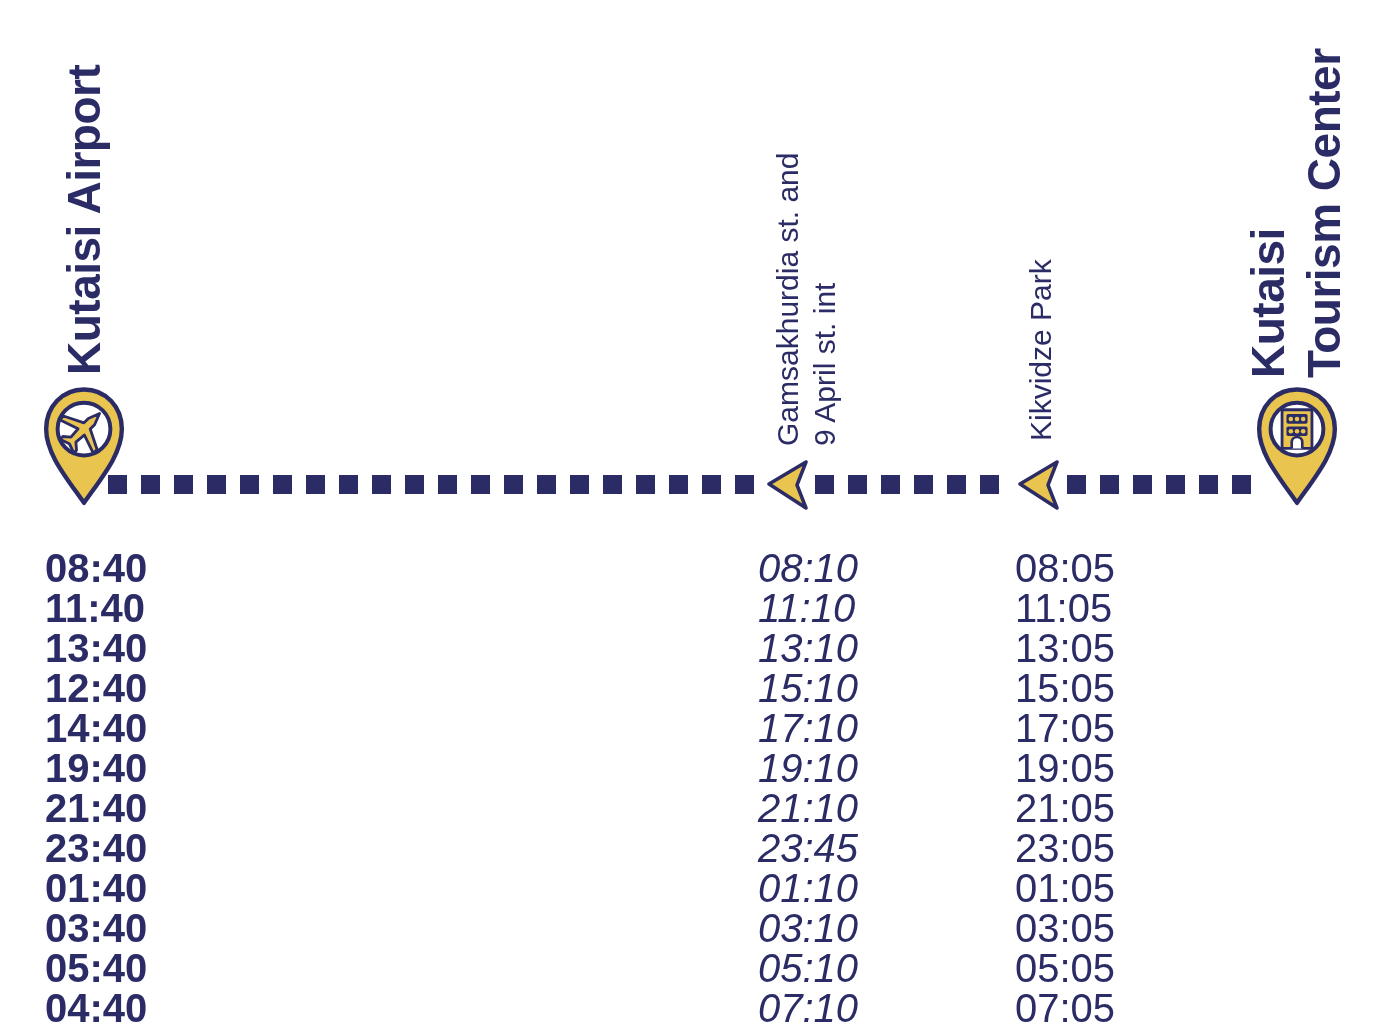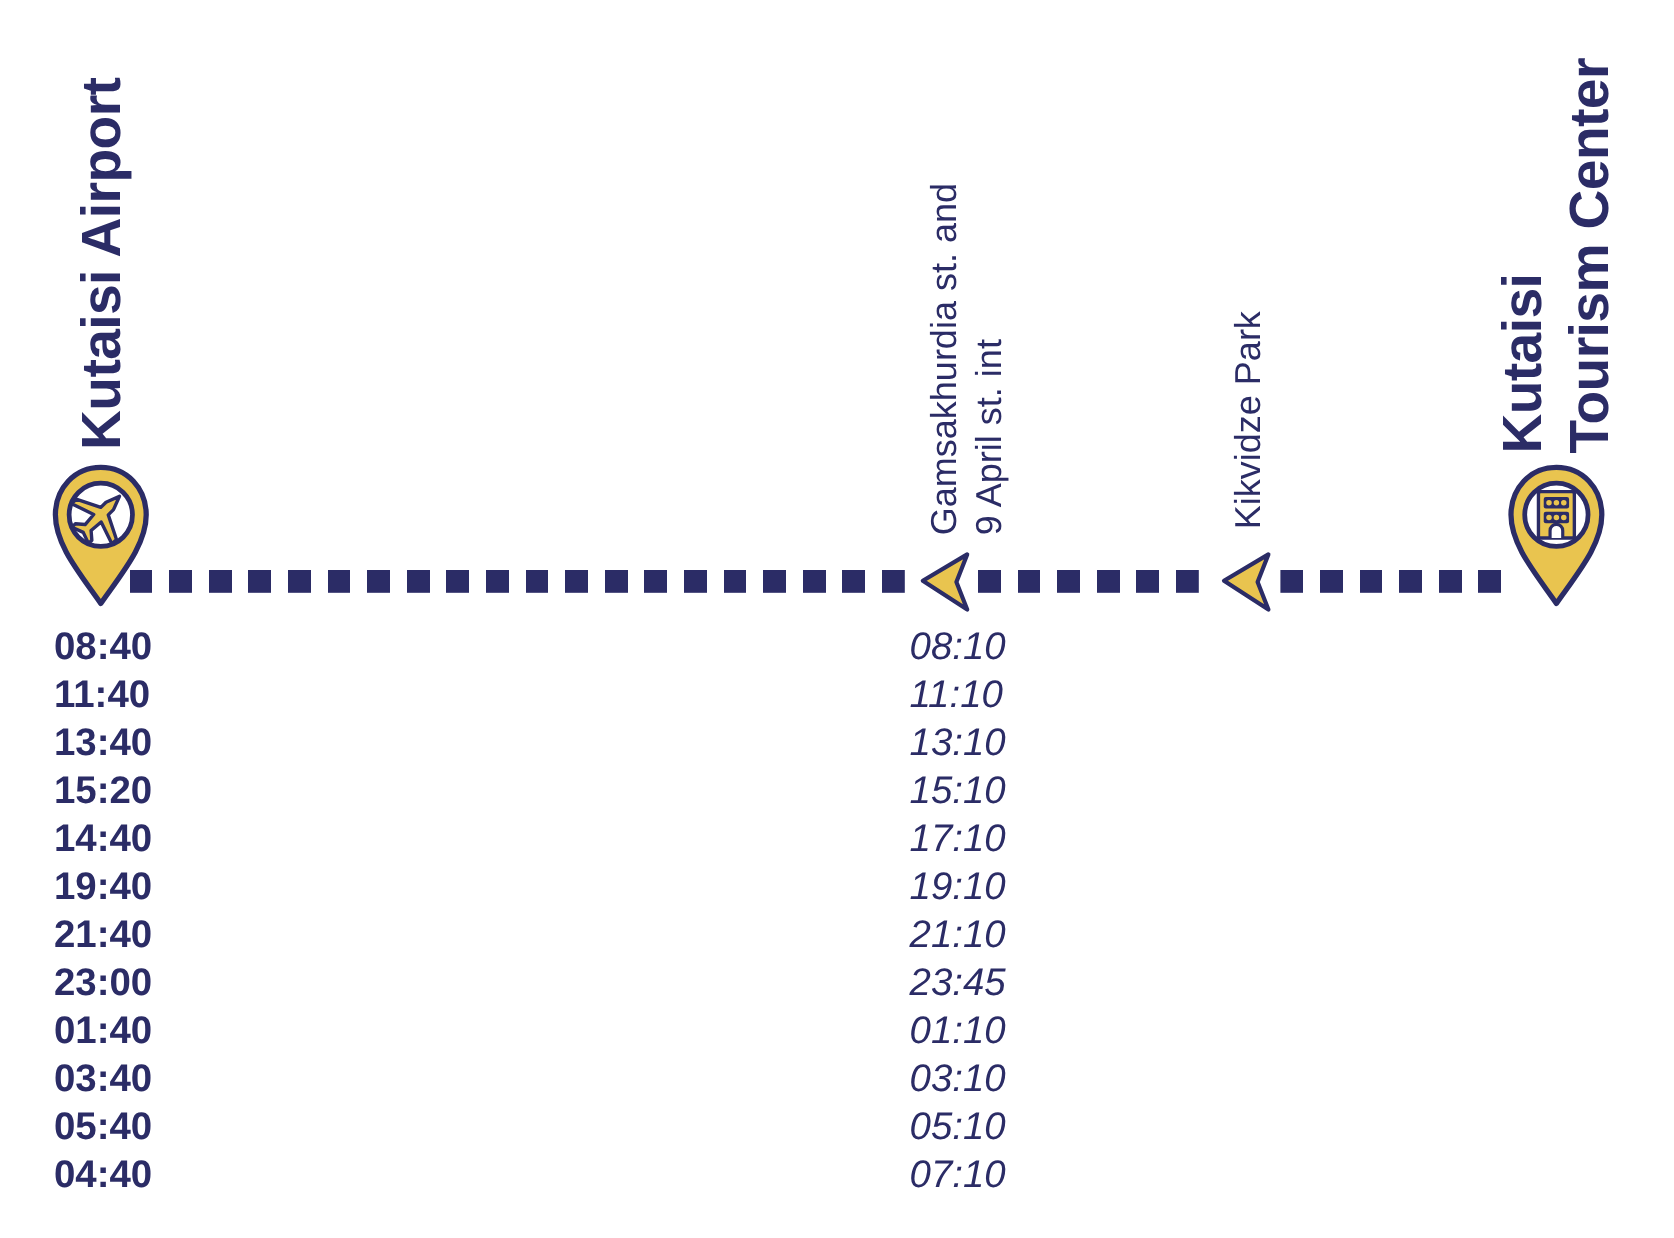--- a/index.html
+++ b/index.html
@@ -22,21 +22,21 @@
   }
   .dots-a { left:108px;  width:646px; }
   .dots-b { left:815px;  width:184px; }
   .dots-c { left:1067px; width:196px; }
   .arrow { position:absolute; top:456px; width:50px; height:58px; }
   .arrow-1 { left:762px; }
   .arrow-2 { left:1013px; }
   .pin { position:absolute; top:386px; width:88px; height:123px; }
   .pin-airport { left:40px; }
   .pin-tourism { left:1253px; }
-  .times { position:absolute; top:518px; font-size:32px; line-height:40px; font-weight:400; }
+  .times { position:absolute; top:548px; font-size:40px; line-height:40px; font-weight:400; }
   .times.bold { font-weight:700; }
   .times div { white-space:nowrap; }
   .col-1 { left:45px; }
   .col-2 { left:758px;font-style:italic; }
   .col-3 { left:1015px; }
   .col-4 { left:1258px; }
 </style>
 </head>
 <body>
 
@@ -93,38 +93,52 @@
       <circle cx="50" cy="51.5" r="2.6" style="fill:var(--yellow);"></circle>
       <circle cx="57" cy="51.5" r="2.6" style="fill:var(--yellow);"></circle>
       <path d="M44,71 L44,64 A6,6 0 0 1 56,64 L56,71" style="fill:#ffffff; stroke:var(--navy); stroke-width:3;"></path>
     </g>
   </svg>
 
   <div class="times bold col-1">
       <div>08:40</div>
       <div>11:40</div>
       <div>13:40</div>
-      <div>15:20</div>
+      <div>12:40</div>
       <div>14:40</div>
       <div>19:40</div>
       <div>21:40</div>
-      <div>23:00</div>
+      <div>23:40</div>
       <div>01:40</div>
       <div>03:40</div>
       <div>05:40</div>
       <div>04:40</div>
     </div>
   <div class="times col-2">
       <div>08:10</div>
       <div>11:10</div>
       <div>13:10</div>
       <div>15:10</div>
       <div>17:10</div>
       <div>19:10</div>
       <div>21:10</div>
       <div>23:45</div>
       <div>01:10</div>
       <div>03:10</div>
       <div>05:10</div>
       <div>07:10</div>
     </div>
+  <div class="times col-3">
+      <div>08:05</div>
+      <div>11:05</div>
+      <div>13:05</div>
+      <div>15:05</div>
+      <div>17:05</div>
+      <div>19:05</div>
+      <div>21:05</div>
+      <div>23:05</div>
+      <div>01:05</div>
+      <div>03:05</div>
+      <div>05:05</div>
+      <div>07:05</div>
+    </div>
 
 </div>
 
 </body></html>

